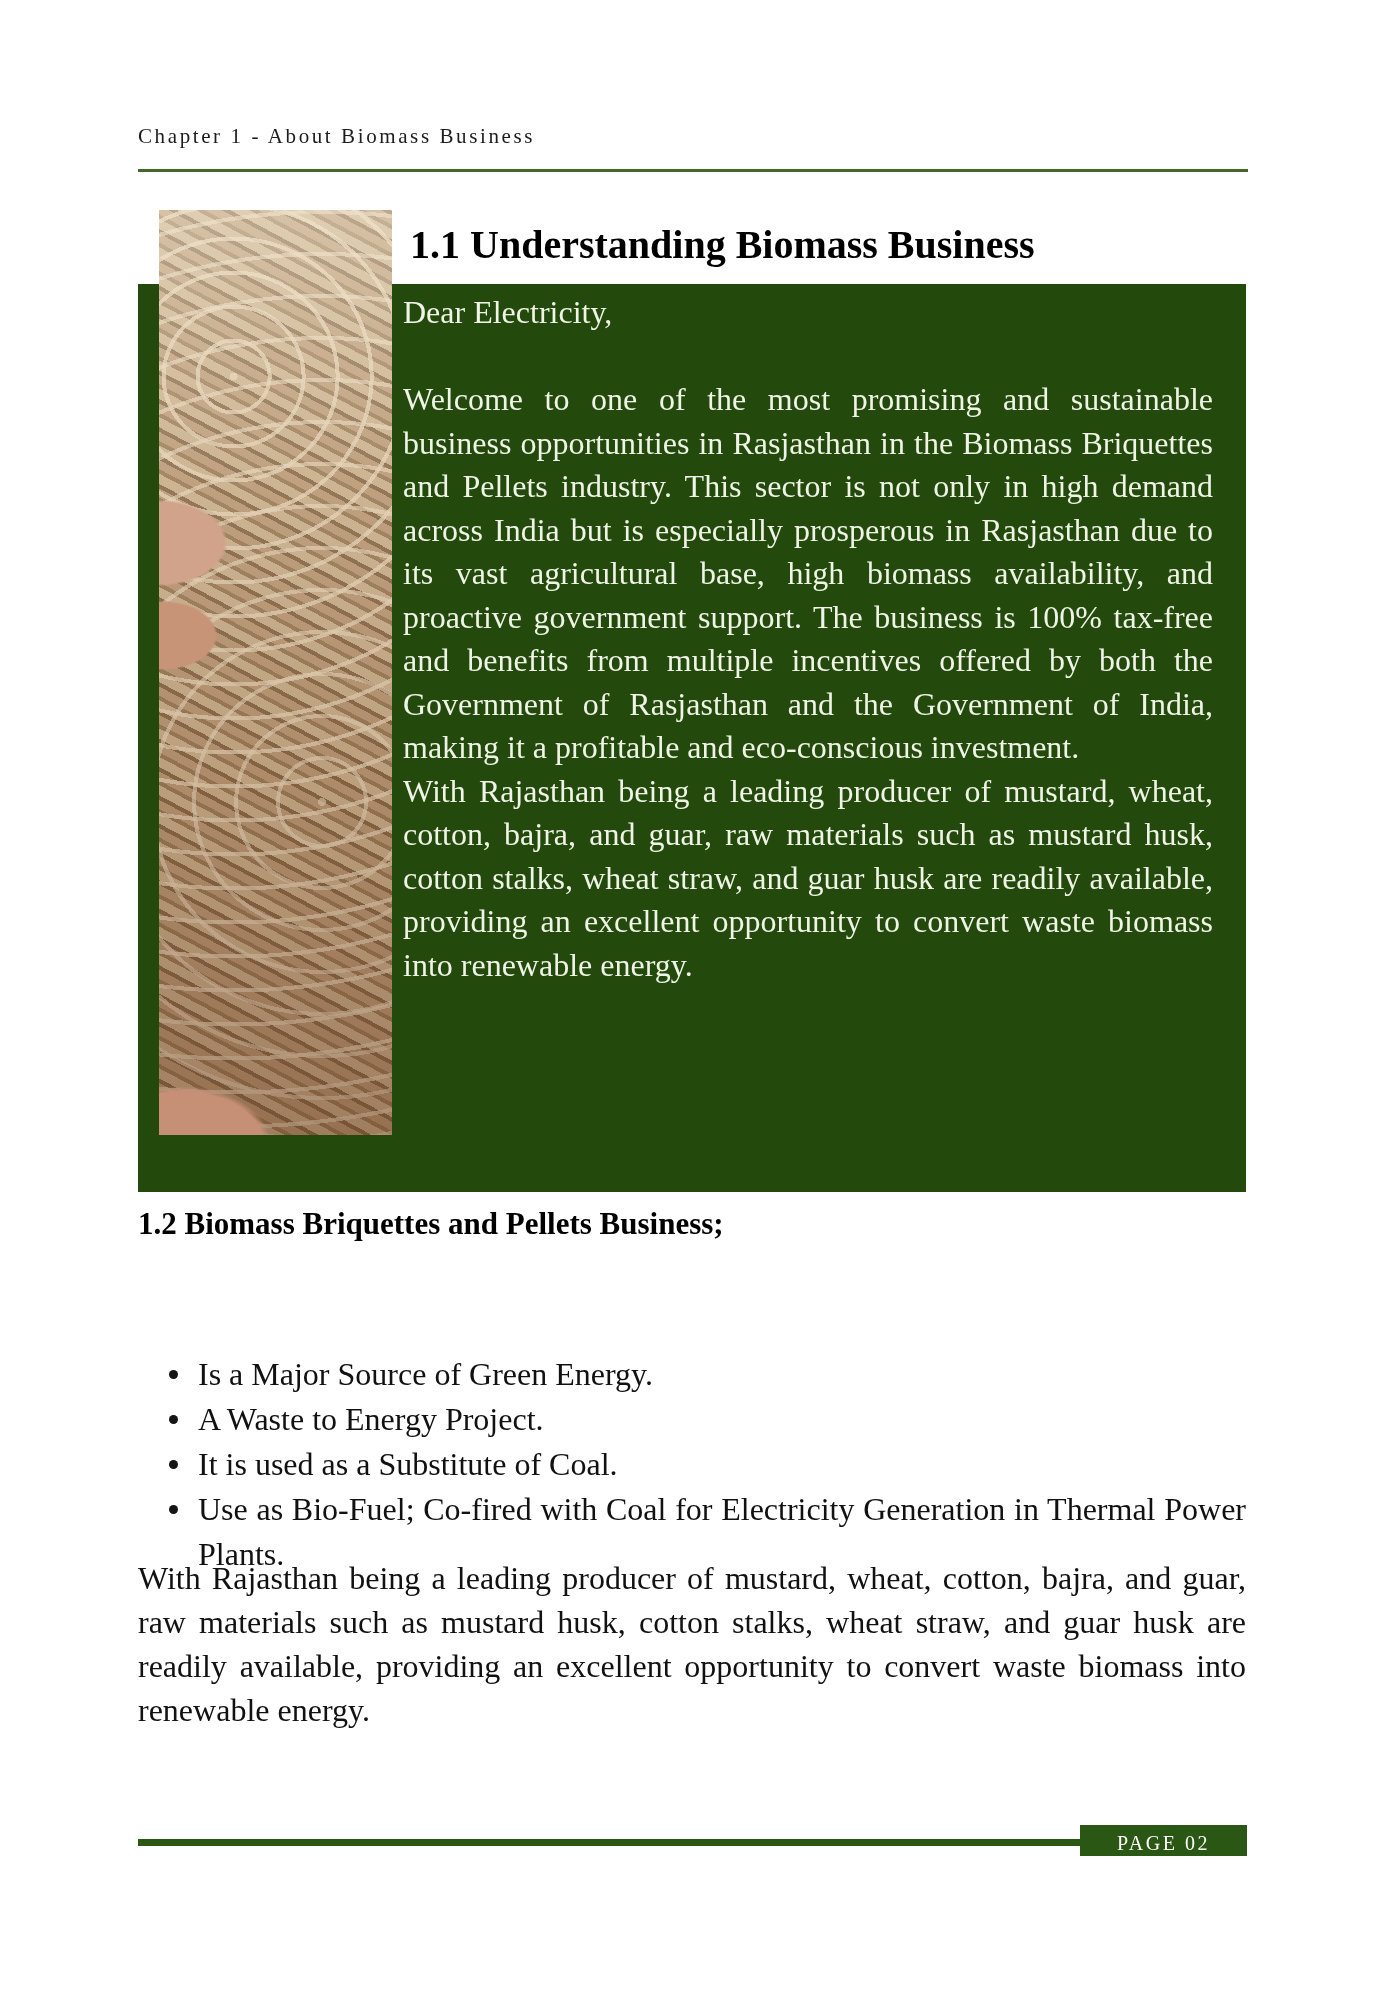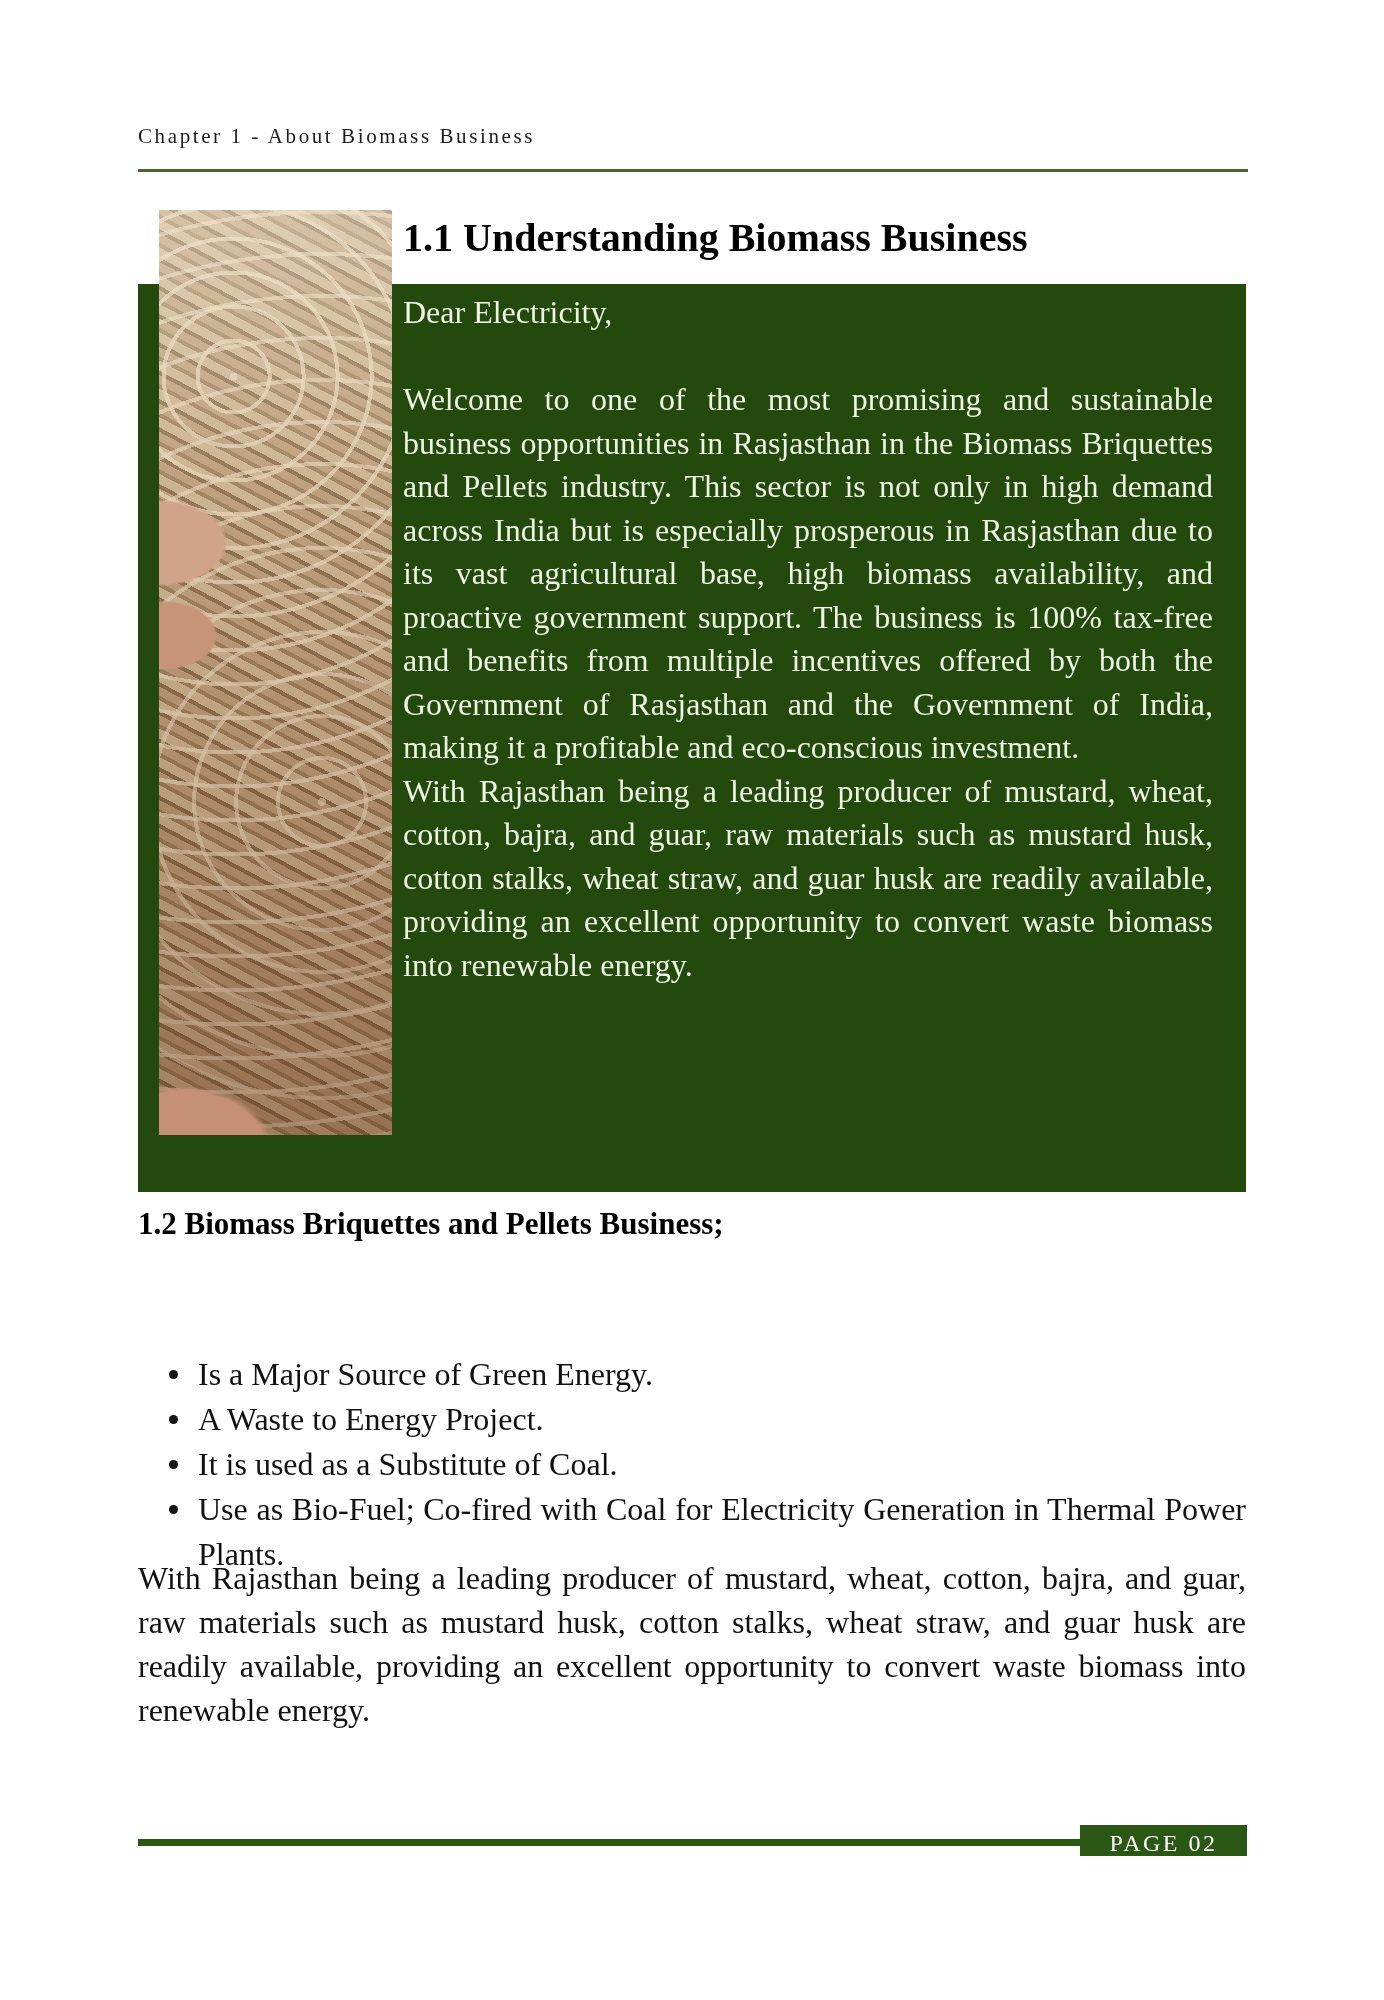--- a/index.html
+++ b/index.html
@@ -4,21 +4,21 @@
 <style>
   html,body{margin:0;padding:0;background:#ffffff;}
   .page{
     position:relative;width:1384px;height:1856px;background:#ffffff;
     font-family:"Liberation Serif","DejaVu Serif",serif;color:#111;overflow:hidden;padding-left:43px;
   }
   
   .chapter{position:absolute;left:138px;top:124px;font-size:21px;letter-spacing:2.6px;color:#1c1c1c;white-space:nowrap;}
   .header-rule{position:absolute;left:138px;top:169px;width:1110px;height:3px;background:#44682a;}
   
-  .sec1-title{position:absolute;left:402px;top:214px;margin:1px;font-size:40px;font-weight:bold;color:#000;line-height:1.15;white-space:nowrap;}
+  .sec1-title{position:absolute;left:402px;top:214px;margin:8px;font-size:40px;font-weight:bold;color:#000;line-height:1.15;white-space:nowrap;}
   .green-panel{position:absolute;left:138px;top:284px;width:1108px;height:908px;background:#234a0c;}
   .panel-text{position:absolute;left:265px;top:7px;width:810px;font-size:32px;line-height:43.5px;color:#f0f4e6;}
   .panel-text p{margin:0;text-align:justify;}
   .panel-text .salutation{margin-bottom:43.5px;}
   
   .photo{
     position:absolute;left:159px;top:210px;width:233px;height:925px;
     background-color:#a0805f;
     background-image:
       radial-gradient(ellipse 95px 60px at 0% 36%, #d2a38b 0 68%, rgba(210,163,139,0) 72%),
@@ -31,21 +31,21 @@
       repeating-linear-gradient(-35deg, rgba(246,238,220,.5) 0 5px, rgba(0,0,0,0) 5px 14px, rgba(96,66,40,.5) 14px 19px, rgba(0,0,0,0) 19px 30px);
   }
   
   .sec2-title{position:absolute;left:138px;top:1206px;margin:0;font-size:31px;font-weight:bold;color:#000;white-space:nowrap;}
   .bullets{position:absolute;left:138px;top:1352px;width:1110px;margin:0;padding:0;list-style:none;font-size:32px;line-height:45px;color:#111;}
   .bullets li{position:relative;padding-left:60px;width:1048px;text-align:justify;}
   .bullets .dot{position:absolute;left:31px;top:18px;width:9px;height:9px;border-radius:50%;background:#151515;}
   .closing{position:absolute;left:138px;top:1556px;width:1108px;margin:0;font-size:32px;line-height:44px;text-align:justify;color:#111;}
   
   .footer-rule{position:absolute;left:138px;top:1839px;width:942px;height:7px;background:#2a5711;}
-  .page-badge{position:absolute;left:1080px;top:1825px;width:167px;height:37px;background:#2b5714;color:#ffffff;font-size:24px;letter-spacing:2.5px;text-align:center;line-height:37px;white-space:nowrap;}
+  .page-badge{position:absolute;left:1080px;top:1825px;width:167px;height:37px;background:#2b5714;color:#ffffff;font-size:20px;letter-spacing:2.5px;text-align:center;line-height:37px;white-space:nowrap;}
   .company{position:absolute;left:175px;top:1856px;font-size:24px;color:#000;white-space:nowrap;}
 </style>
 </head>
 <body>
 
 <div class="page">
 
   <div class="chapter">Chapter 1 - About Biomass Business</div>
   <div class="header-rule"></div>
 

